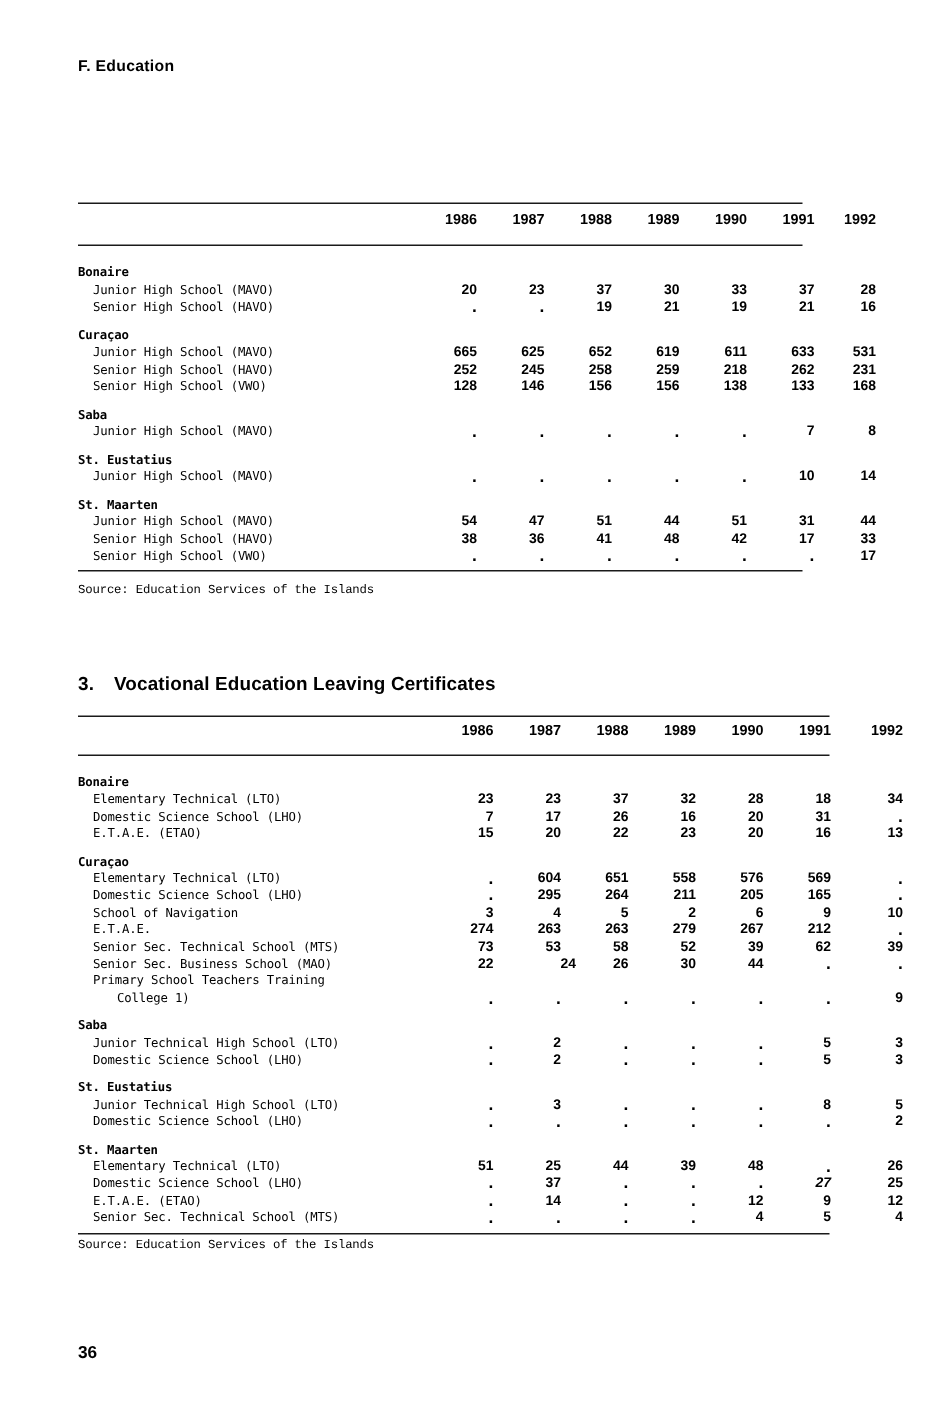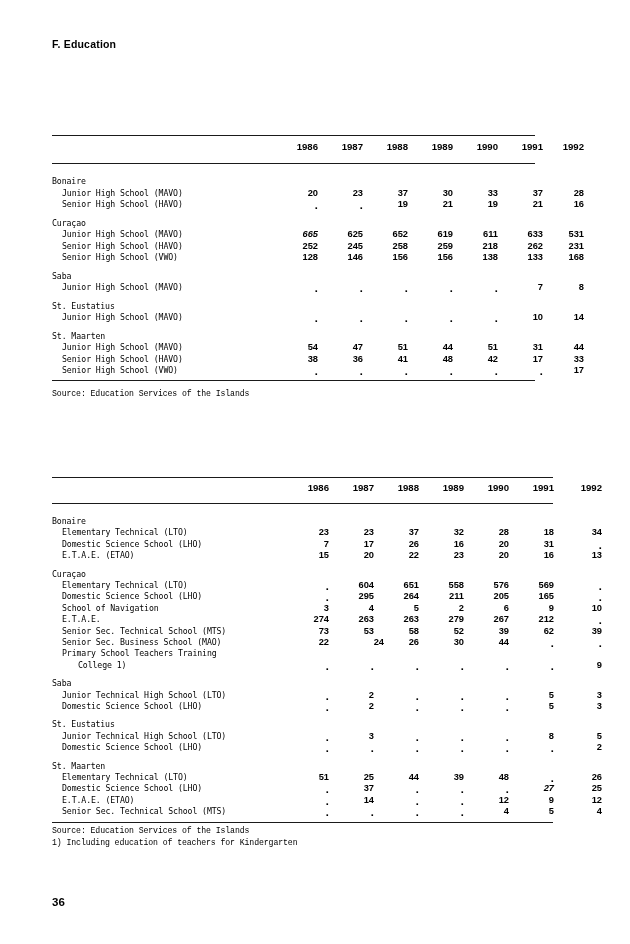--- a/index.html
+++ b/index.html
@@ -67,21 +67,21 @@
     font-family: "Liberation Sans", sans-serif;
     font-weight: bold;
     font-size: 9.6px;
     text-align: right;
     white-space: nowrap;
   }
 
   .grp {
     position: absolute;
     font-family: "DejaVu Sans Mono", monospace;
-    font-weight: normal;
+    font-weight: bold;
     font-size: 8.2px;
     white-space: nowrap;
     letter-spacing: -0.1px;
   }
 
   .rowlbl {
     position: absolute;
     font-family: "DejaVu Sans Mono", monospace;
     font-size: 8.2px;
     white-space: nowrap;
@@ -150,21 +150,21 @@
       <div class="rowlbl" style="top: 64px; left: 10px;">Senior High School (HAVO)</div>
       <div class="cell dot" style="top: 65px; left: 226px; width: 40px;">.</div>
       <div class="cell dot" style="top: 65px; left: 271px; width: 40px;">.</div>
       <div class="cell" style="top: 64px; left: 316px; width: 40px;">19</div>
       <div class="cell" style="top: 64px; left: 361px; width: 40px;">21</div>
       <div class="cell" style="top: 64px; left: 406px; width: 40px;">19</div>
       <div class="cell" style="top: 64px; left: 451px; width: 40px;">21</div>
       <div class="cell" style="top: 64px; left: 492px; width: 40px;">16</div>
       <div class="grp" style="top: 82.5px; left: 0px;">Curaçao</div>
       <div class="rowlbl" style="top: 94px; left: 10px;">Junior High School (MAVO)</div>
-      <div class="cell" style="top: 94px; left: 226px; width: 40px; font-style: italic;">665</div>
+      <div class="cell" style="top: 94px; left: 226px; width: 40px;">665</div>
       <div class="cell" style="top: 94px; left: 271px; width: 40px;">625</div>
       <div class="cell" style="top: 94px; left: 316px; width: 40px;">652</div>
       <div class="cell" style="top: 94px; left: 361px; width: 40px;">619</div>
       <div class="cell" style="top: 94px; left: 406px; width: 40px;">611</div>
       <div class="cell" style="top: 94px; left: 451px; width: 40px;">633</div>
       <div class="cell" style="top: 94px; left: 492px; width: 40px;">531</div>
       <div class="rowlbl" style="top: 105.5px; left: 10px;">Senior High School (HAVO)</div>
       <div class="cell" style="top: 105.5px; left: 226px; width: 40px;">252</div>
       <div class="cell" style="top: 105.5px; left: 271px; width: 40px;">245</div>
       <div class="cell" style="top: 105.5px; left: 316px; width: 40px;">258</div>
@@ -221,20 +221,23 @@
       <div class="cell dot" style="top: 231px; left: 316px; width: 40px;">.</div>
       <div class="cell dot" style="top: 231px; left: 361px; width: 40px;">.</div>
       <div class="cell dot" style="top: 231px; left: 406px; width: 40px;">.</div>
       <div class="cell dot" style="top: 231px; left: 451px; width: 40px;">.</div>
       <div class="cell" style="top: 230px; left: 492px; width: 40px;">17</div>
       <div class="rule-bot" style="top: 244.5px; width: 483px;"></div>
     </div>
 
   <div class="source" id="src1" style="top:389px">Source: Education Services of the Islands</div>
 
+  <div class="table-title" style="top:449px">
+    <span class="num">3.</span><span>Vocational Education Leaving Certificates</span>
+  </div>
 
   <div class="tbl" id="tbl2" style="left: 52px; top: 477px; width: 501px;">
       <div class="rule-top" style="top: 0px; width: 501px;"></div>
       <div class="yearhead" style="top: 5px; left: 237px; width: 40px;">1986</div>
       <div class="yearhead" style="top: 5px; left: 282px; width: 40px;">1987</div>
       <div class="yearhead" style="top: 5px; left: 327px; width: 40px;">1988</div>
       <div class="yearhead" style="top: 5px; left: 372px; width: 40px;">1989</div>
       <div class="yearhead" style="top: 5px; left: 417px; width: 40px;">1990</div>
       <div class="yearhead" style="top: 5px; left: 462px; width: 40px;">1991</div>
       <div class="yearhead" style="top: 5px; left: 510px; width: 40px;">1992</div>
@@ -386,16 +389,15 @@
       <div class="cell dot" style="top: 330.2px; left: 282px; width: 40px;">.</div>
       <div class="cell dot" style="top: 330.2px; left: 327px; width: 40px;">.</div>
       <div class="cell dot" style="top: 330.2px; left: 372px; width: 40px;">.</div>
       <div class="cell" style="top: 329.2px; left: 417px; width: 40px;">4</div>
       <div class="cell" style="top: 329.2px; left: 462px; width: 40px;">5</div>
       <div class="cell" style="top: 329.2px; left: 510px; width: 40px;">4</div>
       <div class="rule-bot" style="top: 344.6px; width: 501px;"></div>
     </div>
 
   <div class="source" id="src2" style="top:826px">Source: Education Services of the Islands</div>
-  <div class="source" id="fn2" style="top:838px">1) Including education of teachers for Kindergarten</div>
 
   <div class="pageno">36</div>
 </div>
 
 </body></html>

